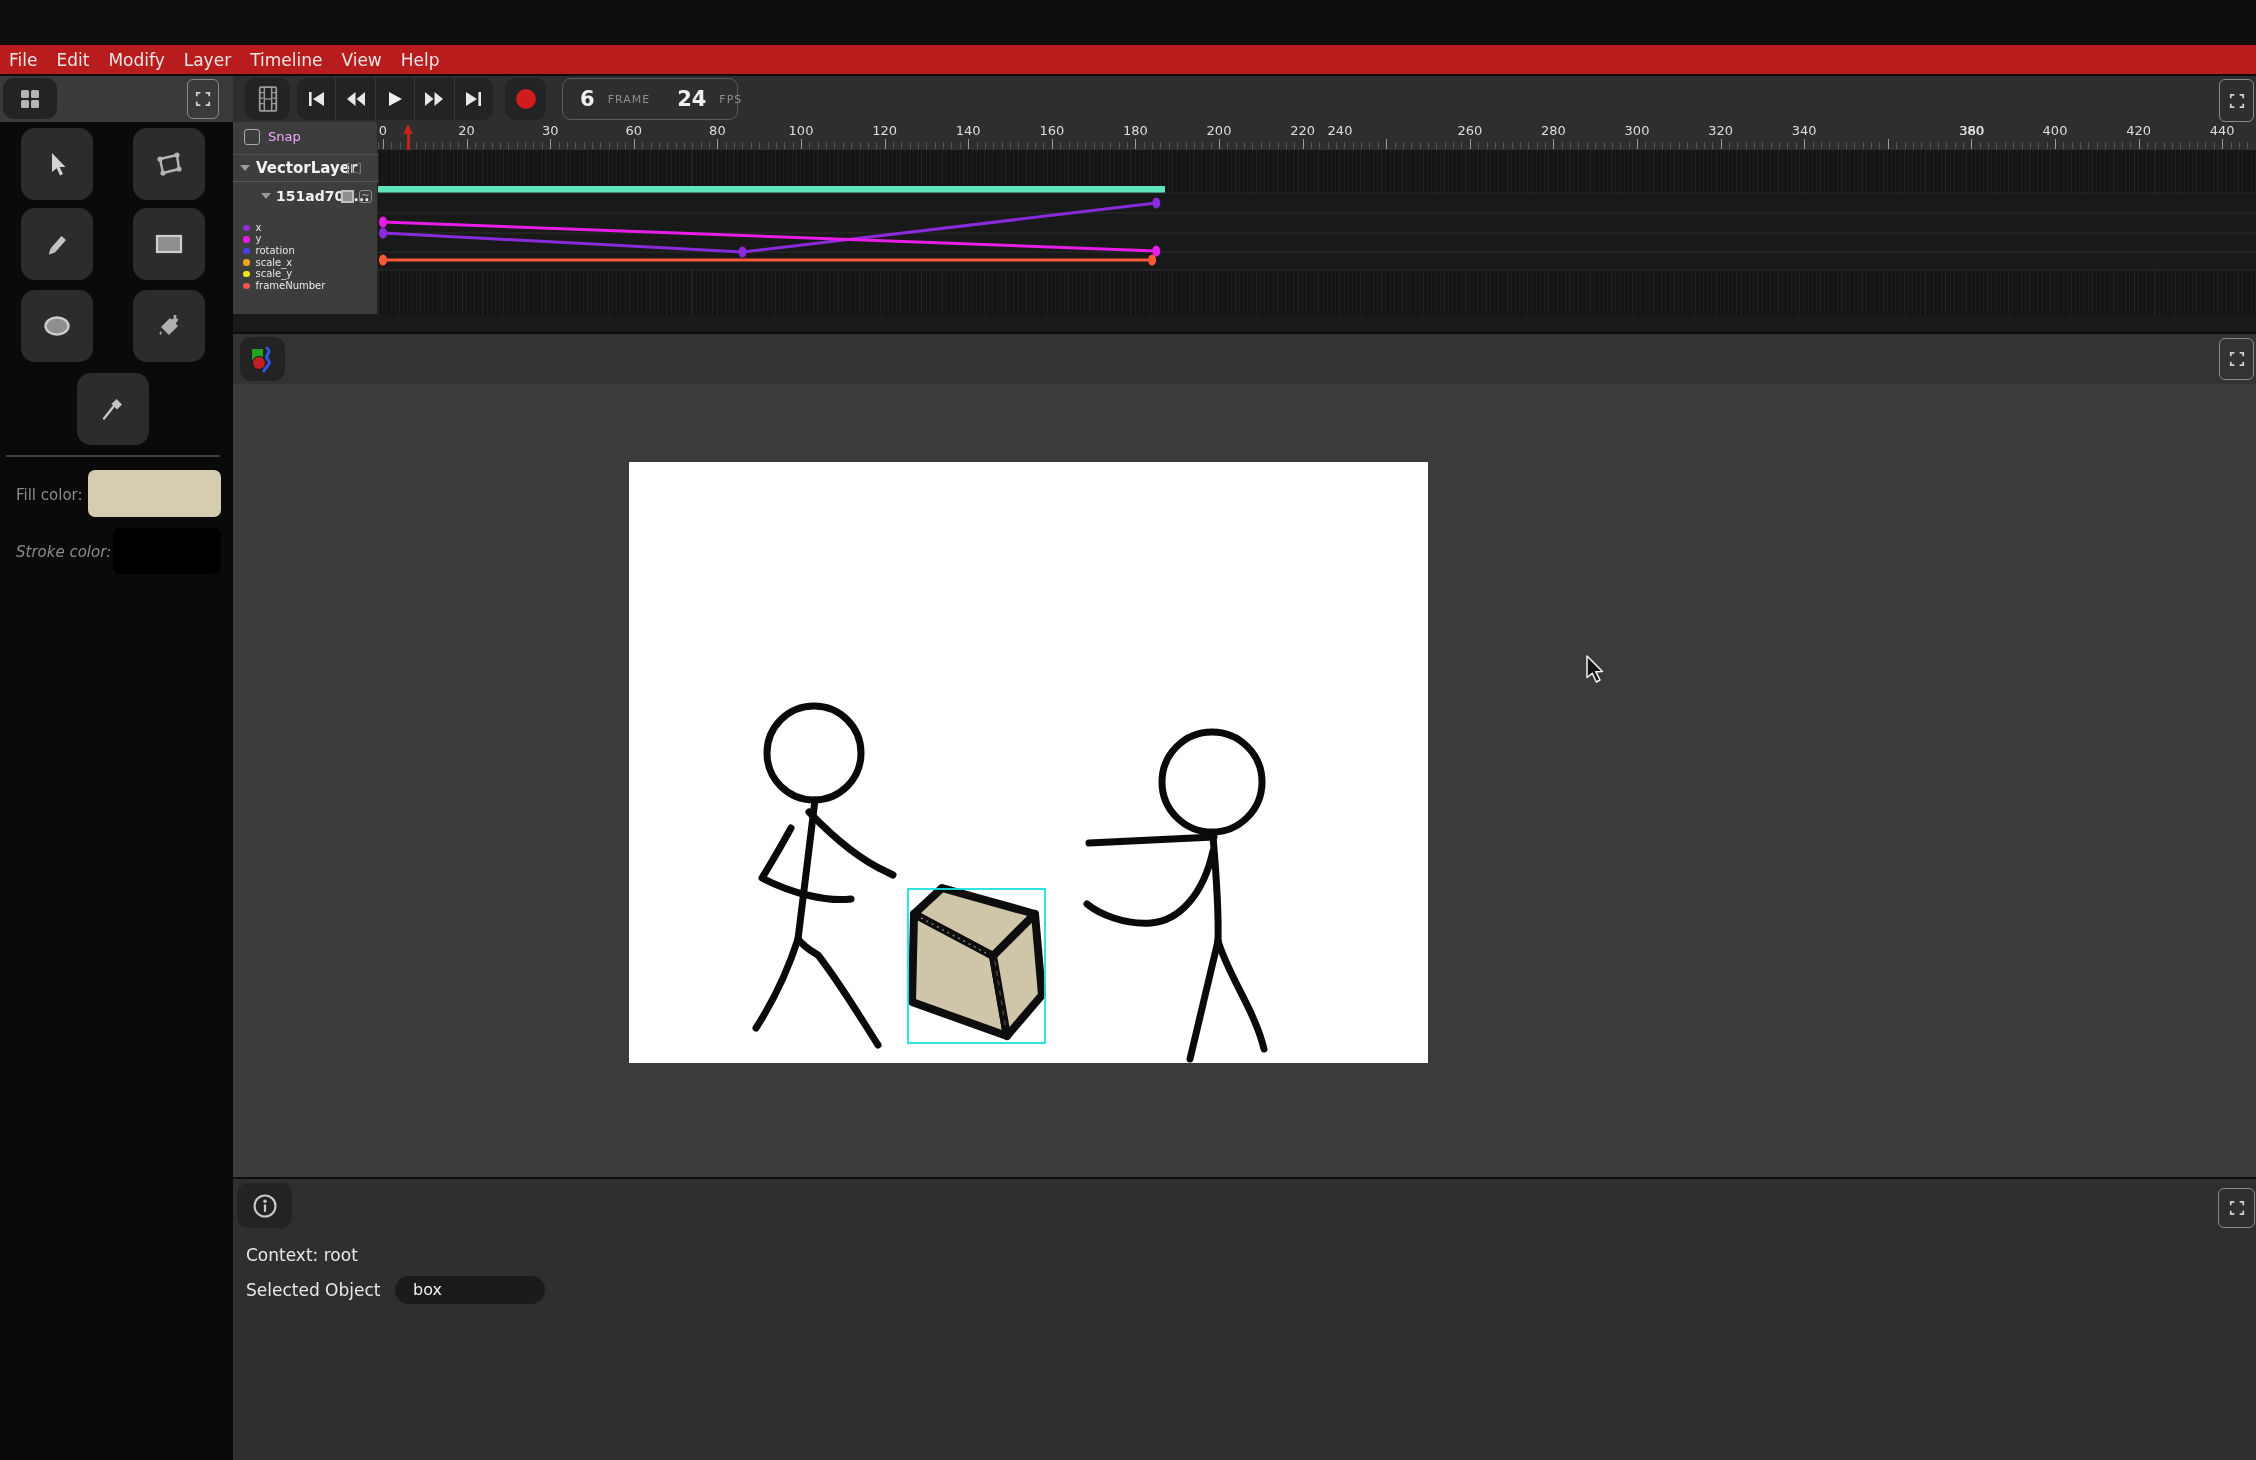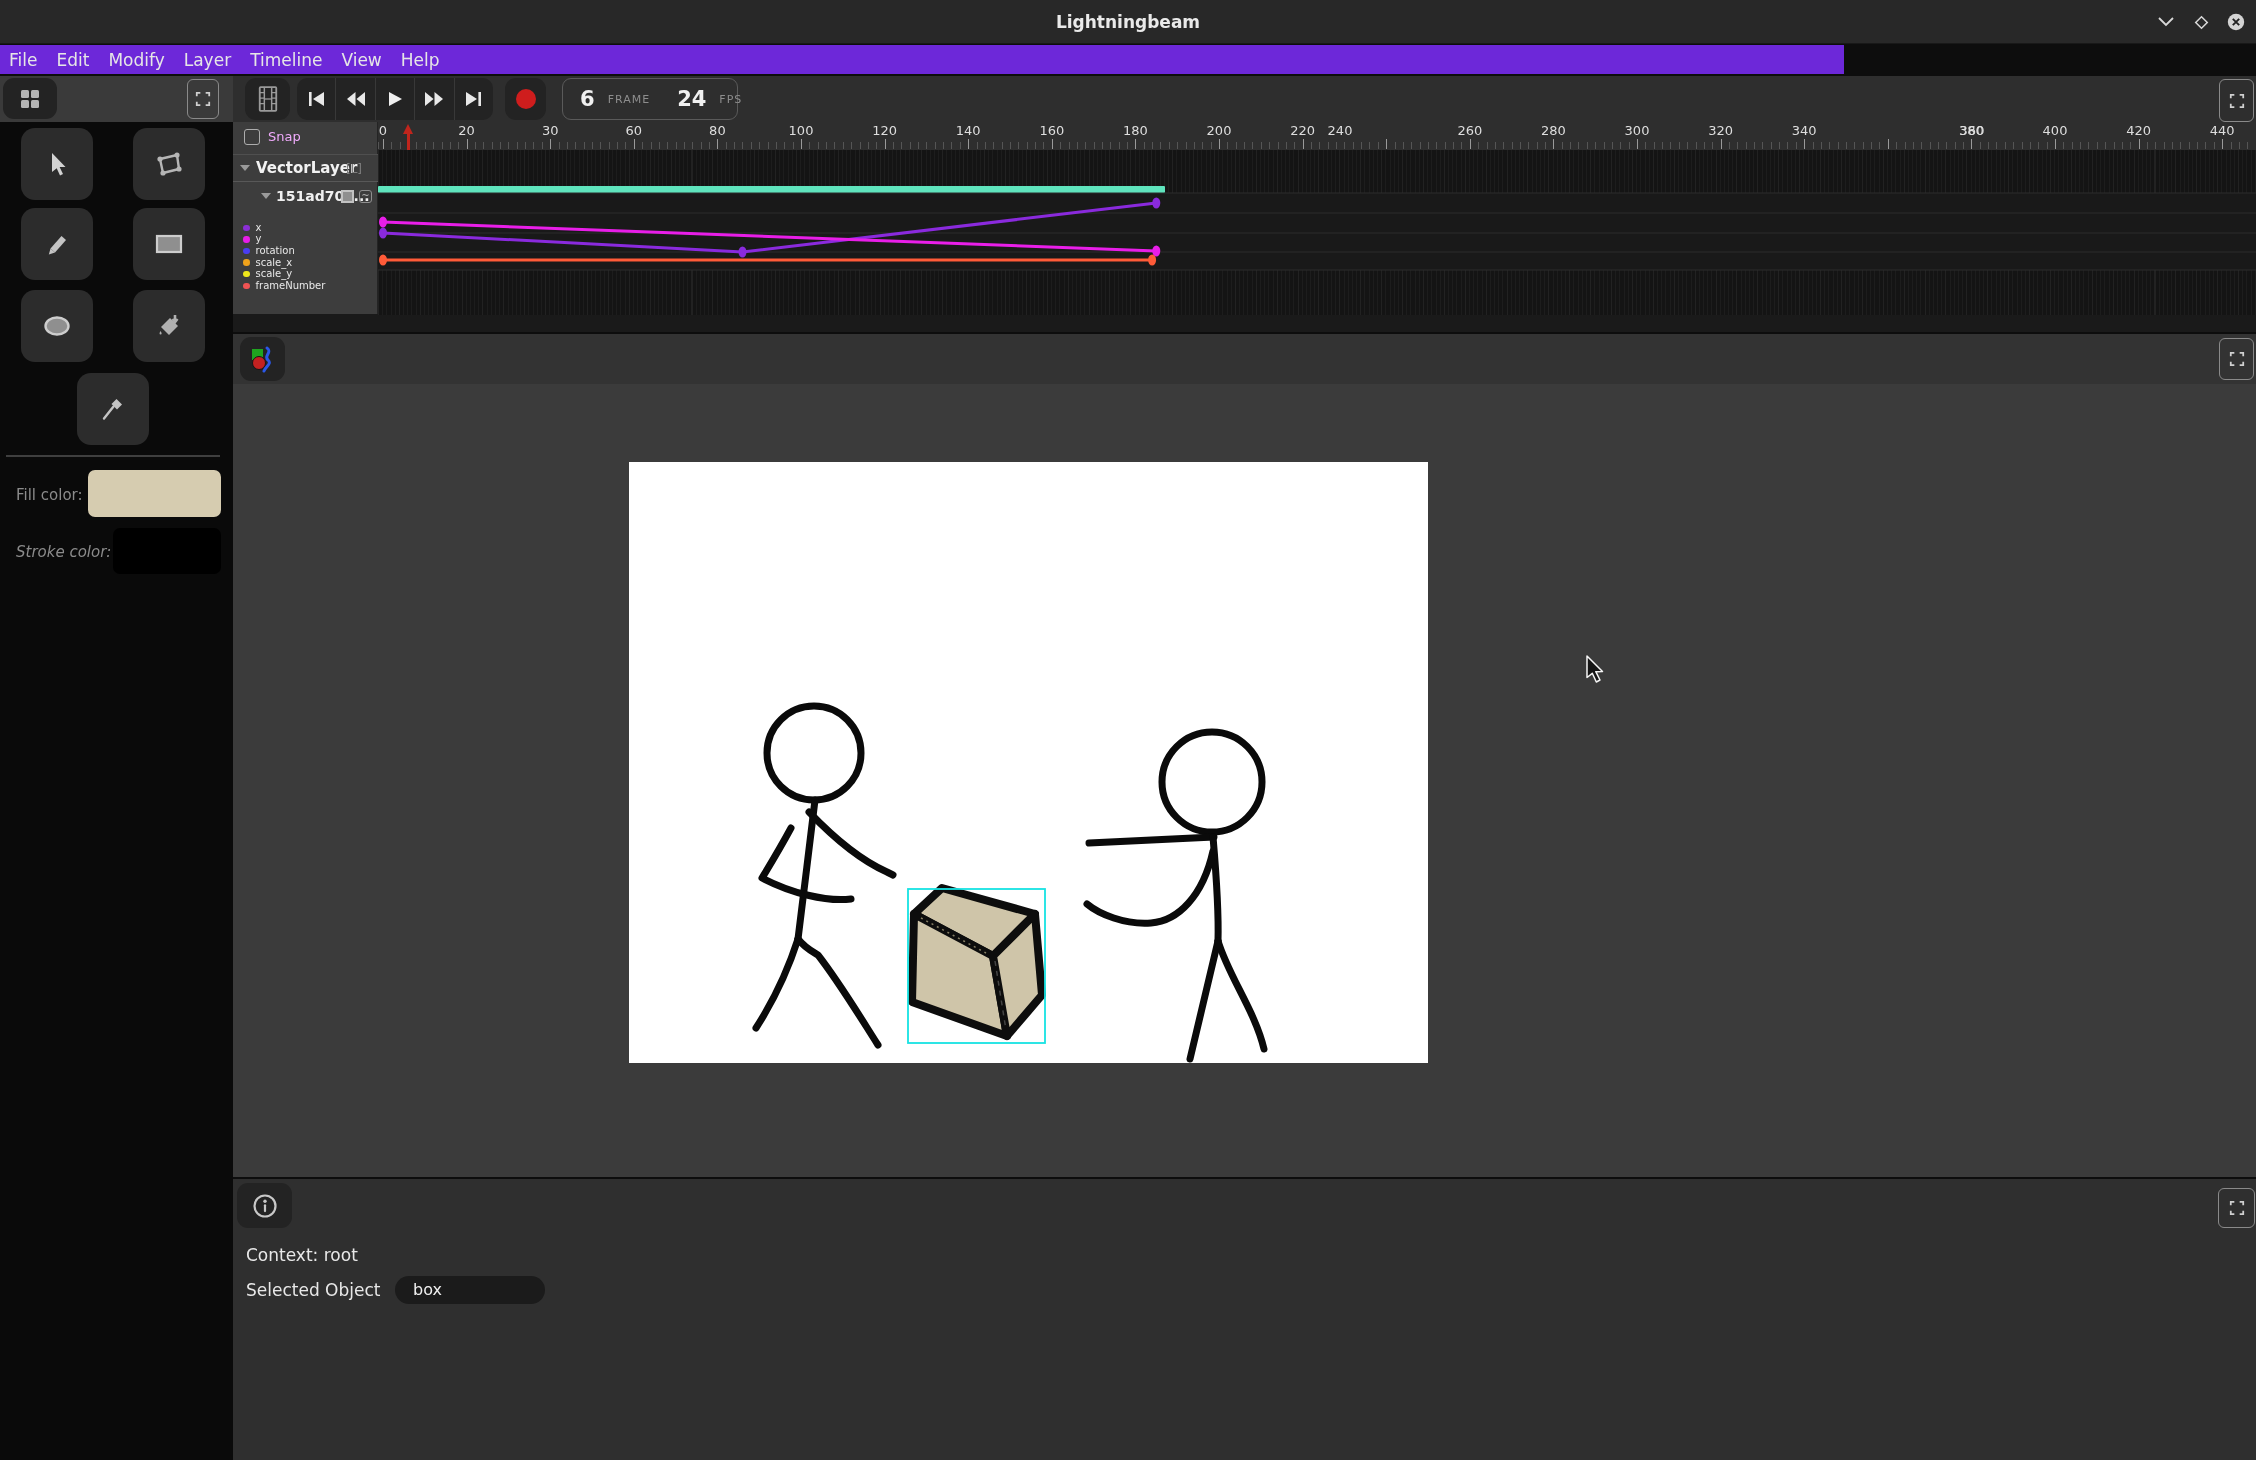--- a/index.html
+++ b/index.html
@@ -5,21 +5,21 @@
   * { box-sizing: border-box; margin: 0; padding: 0; }
   html,body { background:#000; }
   body { font-family:"DejaVu Sans", sans-serif; }
   .app { position:relative; width:2256px; height:1460px; background:#0d0d0d; overflow:hidden; }
 
   
   .titlebar { position:absolute; left:0; top:0; width:2256px; height:44px; background:#282828; border-bottom:1px solid #181818; }
   .title { position:absolute; left:0; right:0; top:0; height:44px; line-height:44px; text-align:center; color:#eaeaea; font-size:17px; font-weight:bold; }
   .win-controls { position:absolute; right:10px; top:0; height:44px; display:flex; align-items:center; gap:15px; }
   .wc { display:inline-flex; align-items:center; justify-content:center; width:20px; height:20px; cursor:default; }
-  .menubar { position:absolute; left:0; top:45px; width:1844px; height:29px; background:#6d28d9; display:flex; align-items:center; gap:19px; padding-left:9px; }
+  .menubar { position:absolute; left:0; top:45px; width:2256px; height:29px; background:#b91c1c; display:flex; align-items:center; gap:19px; padding-left:9px; }
   .menu-item { color:#e6e6e6; font-size:17px; }
 
   
   .btn-dark { position:absolute; background:#232323; border-radius:11px; display:flex; align-items:center; justify-content:center; }
   .expand-btn { position:absolute; border:1px solid #8a8a8a; border-radius:6px; background:transparent; display:flex; align-items:center; justify-content:center; }
 
   
   .sidebar { position:absolute; left:0; top:76px; width:233px; height:1384px; background:#0a0a0a; }
   .sidebar-header { position:absolute; left:0; top:0; width:233px; height:46px; background:#3a3a3a; }
   .tool-btn { position:absolute; width:72px; height:72px; background:#2c2c2c; border-radius:14px; display:flex; align-items:center; justify-content:center; }
@@ -78,41 +78,20 @@
   .selobj-label { position:absolute; left:13px; top:101px; color:#e8e8e8; font-size:17px; }
   .selobj-field { position:absolute; left:162px; top:97px; width:150px; height:28px; background:#1b1b1b; border-radius:14px; color:#f0f0f0; font-size:16px; line-height:28px; padding-left:18px; }
 
   .cursor { position:absolute; left:1586px; top:655px; }
 </style>
 </head>
 <body>
 
 <div class="app">
 
-  <header class="titlebar">
-    <div class="title">Lightningbeam</div>
-    <div class="win-controls">
-      <span class="wc">
-        <svg width="16" height="10" viewBox="0 0 16 10">
-            <path d="M1,1 L8,8 L15,1" stroke="#d8d8d8" stroke-width="1.8" fill="none"></path>
-          </svg>
-      </span>
-      <span class="wc">
-        <svg width="15" height="15" viewBox="0 0 15 15">
-            <rect x="3.4" y="3.4" width="8.2" height="8.2" transform="rotate(45 7.5 7.5)" stroke="#d8d8d8" stroke-width="1.5" fill="none"></rect>
-          </svg>
-      </span>
-      <span class="wc">
-        <svg width="18" height="18" viewBox="0 0 18 18">
-            <circle cx="9" cy="9" r="8.2" fill="#d4d4d4"></circle>
-            <path d="M5.8,5.8 L12.2,12.2 M12.2,5.8 L5.8,12.2" stroke="#222" stroke-width="1.9"></path>
-          </svg>
-      </span>
-    </div>
-  </header>
 
   <nav class="menubar">
 
   <span class="menu-item">File</span>
       <span class="menu-item">Edit</span>
       <span class="menu-item">Modify</span>
       <span class="menu-item">Layer</span>
       <span class="menu-item">Timeline</span>
       <span class="menu-item">View</span>
       <span class="menu-item">Help</span>

